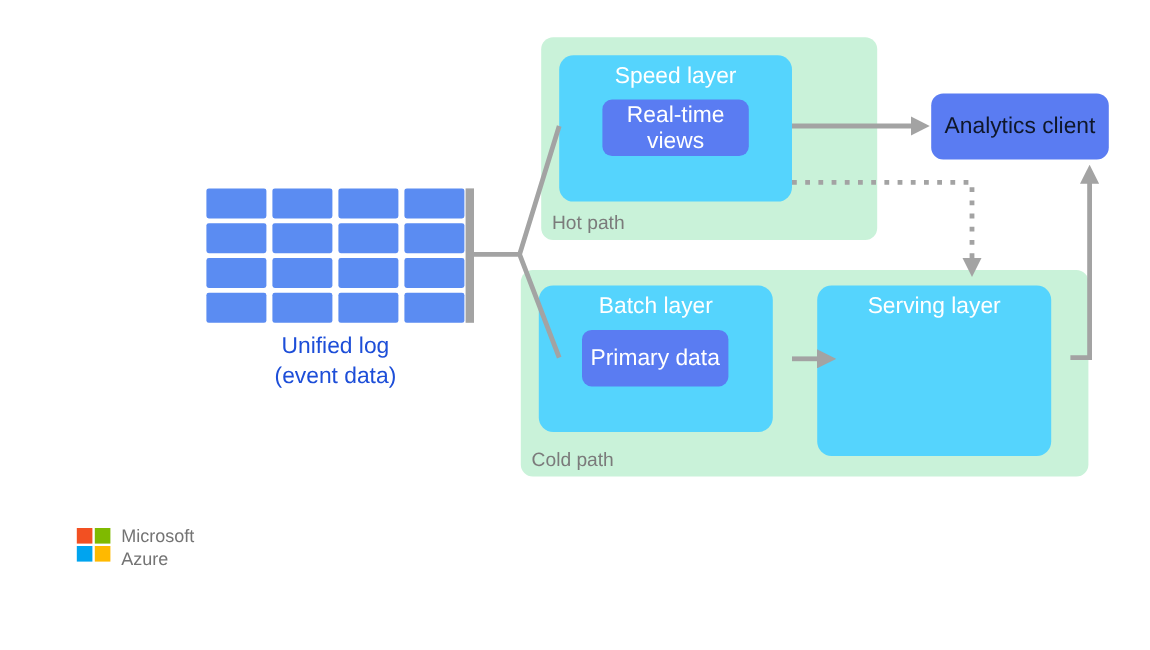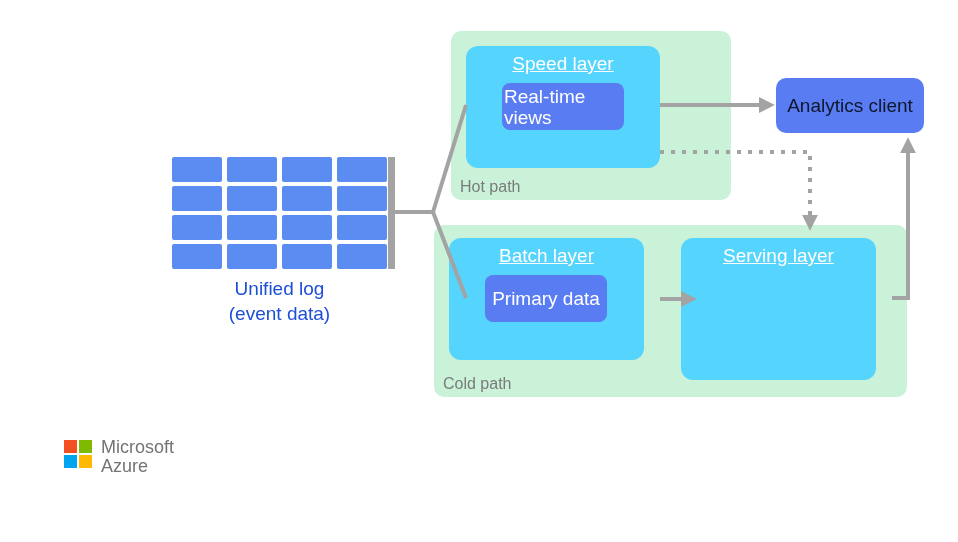--- a/index.html
+++ b/index.html
@@ -17,27 +17,27 @@
   }
   
   .layer{
     position:absolute;background:#55d4fd;border-radius:12px;z-index:3;
     color:#ffffff;
   }
   .layer-speed{left:15px;top:15px;width:194px;height:122px;}
   .layer-batch{left:15px;top:13px;width:195px;height:122px;}
   .layer-serving{left:247px;top:13px;width:195px;height:142px;}
   .layer-title{
-    display:block;text-align:center;padding-top:7px;font-size:19px;color:#ffffff;text-decoration:underline;
+    display:block;text-align:center;padding-top:7px;font-size:19px;color:#ffffff;
   }
   
   .innerbox{
     position:absolute;left:36px;top:37px;width:122px;height:47px;
     background:#5a7cf2;border-radius:8px;display:flex;align-items:center;justify-content:center;
-    text-align:left;font-size:19px;line-height:21px;color:#ffffff;padding:0 2px;box-sizing:border-box;
+    text-align:center;font-size:19px;line-height:21px;color:#ffffff;padding:0 2px;box-sizing:border-box;
   }
   .analytics{
     position:absolute;left:776px;top:78px;width:148px;height:55px;
     background:#5a7cf2;border-radius:10px;display:flex;align-items:center;justify-content:center;
     font-size:19px;color:#0f172a;z-index:3;
   }
   
   .loggrid{position:absolute;left:172px;top:157px;width:223px;height:113px;z-index:3;}
   .cells{
     display:grid;grid-template-columns:repeat(4,50px);grid-template-rows:repeat(4,25px);
@@ -49,21 +49,21 @@
     position:absolute;left:172px;top:276px;width:215px;text-align:center;
     font-size:19px;line-height:25px;color:#1d4ed8;z-index:3;
   }
   
   .mslogo{position:absolute;left:64px;top:438px;display:flex;align-items:flex-start;z-index:3;}
   .mssquares{display:grid;grid-template-columns:13px 13px;grid-template-rows:13px 13px;gap:2px;margin-top:2px;}
   .sq-red{background:#f25022;}
   .sq-green{background:#7fba00;}
   .sq-blue{background:#00a4ef;}
   .sq-yellow{background:#ffb900;}
-  .mstext{margin-left:9px;font-size:18px;line-height:19px;color:#747474;}
+  .mstext{margin-left:9px;font-size:15px;line-height:19px;color:#747474;}
 </style>
 </head>
 <body>
 
 <div class="canvas">
 
   <svg class="connectors" width="958" height="542">
     <defs>
       <marker id="arrow" viewBox="0 0 10 10" refX="2" refY="5" markerWidth="4" markerHeight="4" orient="auto-start-reverse">
         <path d="M0 0 L10 5 L0 10 Z" fill="#a3a3a3"></path>

